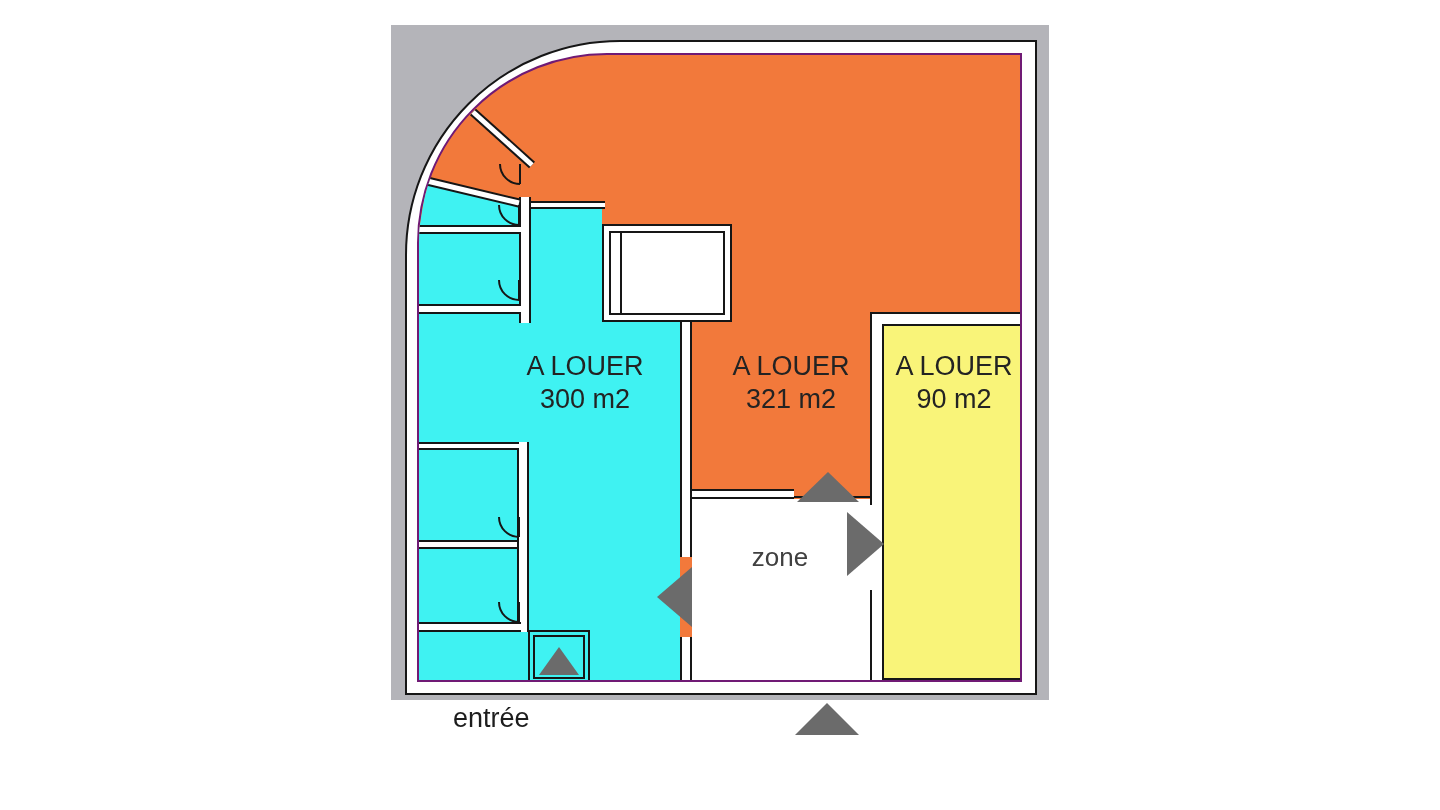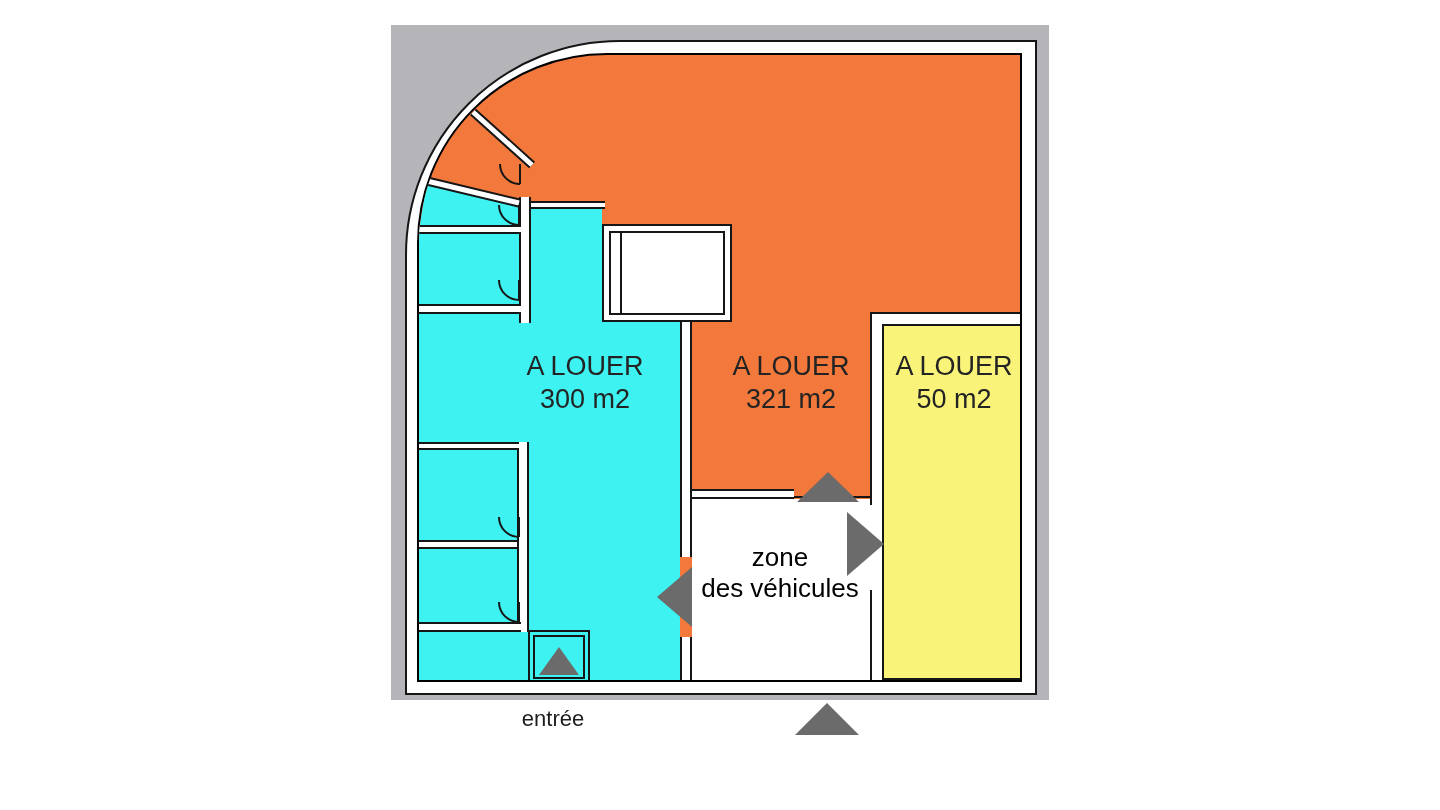--- a/index.html
+++ b/index.html
@@ -2,21 +2,21 @@
 <html><head>
 <meta charset="utf-8">
 <style>
   html,body{margin:0;padding:0;background:#ffffff;}
   .page{position:relative;width:1440px;height:810px;background:#ffffff;overflow:hidden;
         font-family:"Liberation Sans",sans-serif;}
   .canvas{position:absolute;left:391px;top:25px;width:658px;height:675px;background:#b4b4b9;}
   .outer-wall{position:absolute;left:14px;top:15px;width:632px;height:655px;background:#ffffff;
         border:2px solid #161616;border-radius:215px 0 0 0;box-sizing:border-box;}
   .interior{position:absolute;left:26px;top:28px;width:605px;height:629px;background:#f2793b;
-        border:2px solid #000000;border-radius:190px 0 0 0;box-sizing:border-box;overflow:hidden;}
+        border:2px solid #701a75;border-radius:190px 0 0 0;box-sizing:border-box;overflow:hidden;}
   .zone{position:absolute;}
   .zone-cyan{left:0;top:0;width:605px;height:629px;background:#3ff2f2;
         clip-path:polygon(8px 126px,100px 148px,183px 148px,183px 267px,261px 267px,261px 629px,0px 629px,0px 175px);}
   .wall{position:absolute;background:#ffffff;box-sizing:border-box;border:0 solid #161616;}
   .wh{border-top-width:2px;border-bottom-width:2px;}
   .wv{border-left-width:2px;border-right-width:2px;}
   .blackline{position:absolute;background:#161616;}
   .whitefill{position:absolute;background:#ffffff;}
   .shaft{position:absolute;left:183px;top:169px;width:130px;height:98px;background:#ffffff;
         border:2px solid #161616;box-sizing:border-box;}
@@ -32,22 +32,22 @@
   .entree-room-inner{position:absolute;left:3px;top:3px;right:3px;bottom:3px;border:2px solid #161616;background:#3ff2f2;}
   .overlay{position:absolute;left:0;top:0;pointer-events:none;}
   .tri{position:absolute;width:0;height:0;border-style:solid;border-color:transparent;}
   .tri-up-lg{border-width:0 31px 30px 31px;border-bottom-color:#6b6b6b;}
   .tri-right{border-width:32px 0 32px 37px;border-left-color:#6b6b6b;}
   .tri-left{border-width:30px 35px 30px 0;border-right-color:#6b6b6b;}
   .tri-up-sm{border-width:0 20px 28px 20px;border-bottom-color:#6b6b6b;}
   .tri-up-xl{border-width:0 32px 32px 32px;border-bottom-color:#6b6b6b;}
   .plan-label{position:absolute;text-align:center;color:#232323;font-size:27px;line-height:33px;
         letter-spacing:0px;}
-  .plan-label.small{font-size:26px;line-height:31px;color:#000000;}
-  .page-label{position:absolute;text-align:center;color:#1d1d1d;font-size:22px;line-height:33px;}
+  .plan-label.small{font-size:26px;line-height:31px;color:#404040;}
+  .page-label{position:absolute;color:#1d1d1d;font-size:27px;line-height:33px;}
 </style>
 </head>
 <body>
 
 <div class="page">
 
   <div class="canvas">
 
     <div class="outer-wall"></div>
 
@@ -110,25 +110,24 @@
       <div class="plan-label" style="left:76px;top:295px;width:180px;">
         <div>A LOUER</div>
         <div>300 m2</div>
       </div>
       <div class="plan-label" style="left:282px;top:295px;width:180px;">
         <div>A LOUER</div>
         <div>321 m2</div>
       </div>
       <div class="plan-label" style="left:445px;top:295px;width:180px;">
         <div>A LOUER</div>
-        <div>50 m2</div>
+        <div>90 m2</div>
       </div>
       <div class="plan-label small" style="left:266px;top:487px;width:190px;">
         <div>zone</div>
-        <div>des véhicules</div>
       </div>
 
     </div>
   </div>
 
   <div class="page-label" style="left:453px;top:702px;width:200px;">
     <div>entrée</div>
   </div>
   <div class="tri tri-up-xl" style="left:795px;top:703px;"></div>
 

